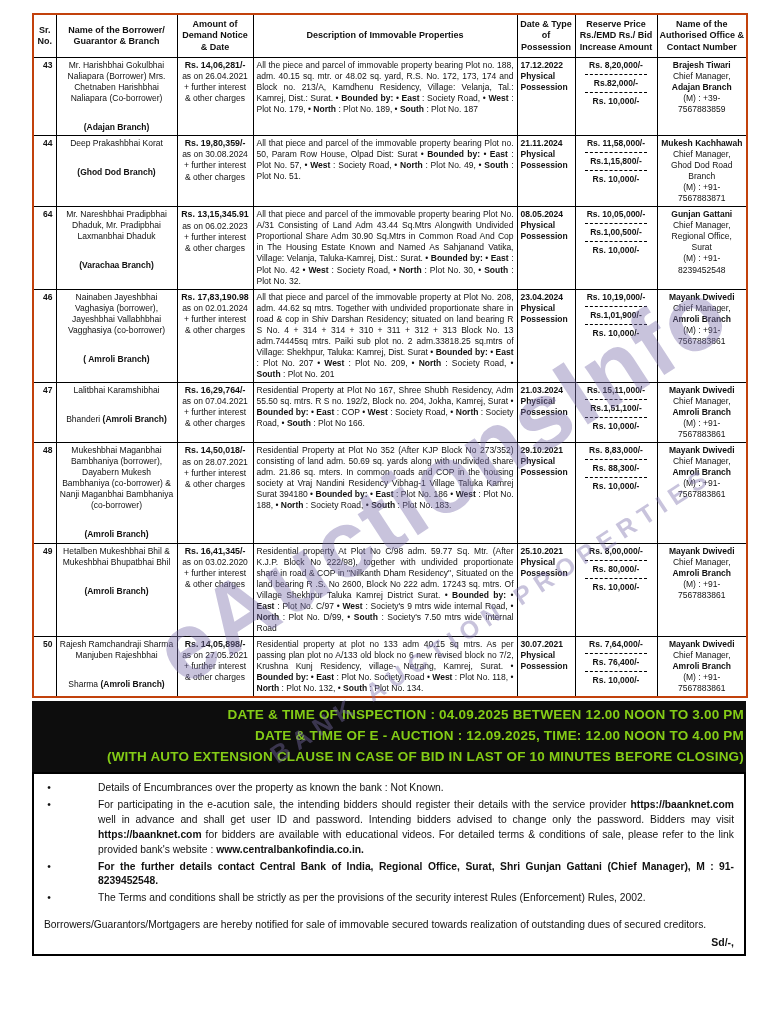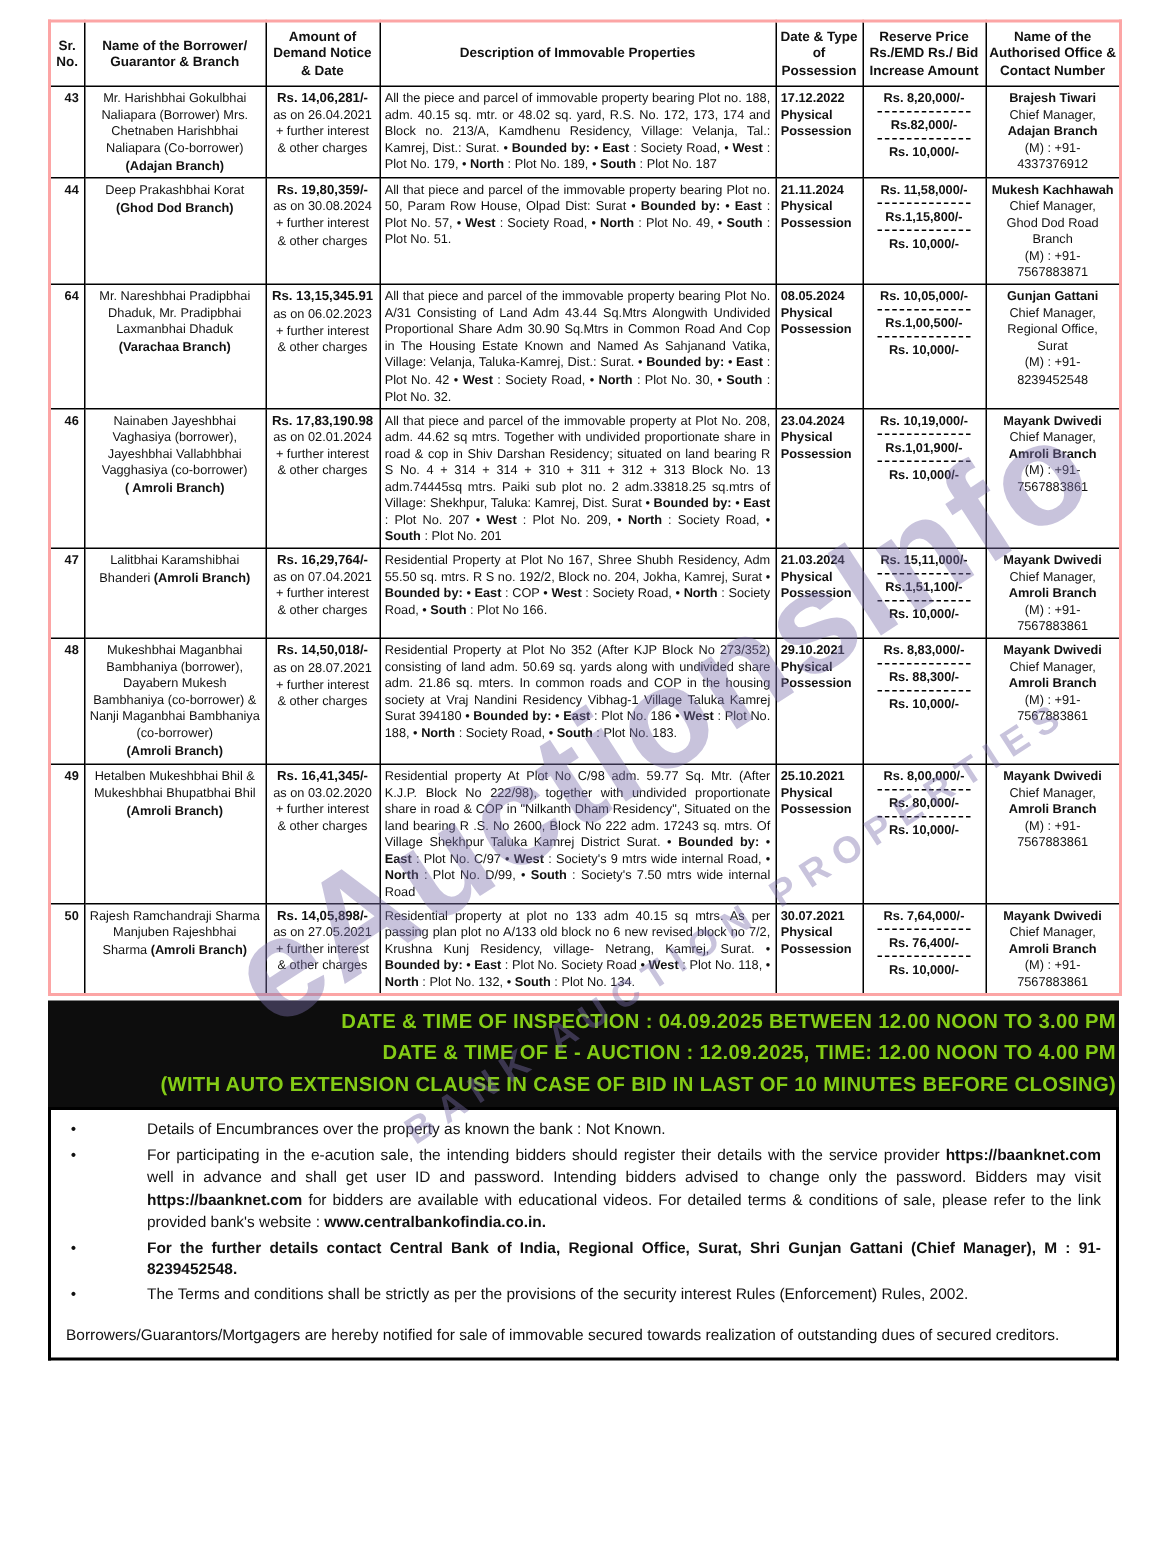--- a/index.html
+++ b/index.html
@@ -12,21 +12,21 @@
     font-family: "Liberation Sans", sans-serif;
     color: #111;
     background: #fff;
     overflow: hidden;
   }
   
   table.auction {
     width: 100%;
     border-collapse: collapse;
     table-layout: fixed;
-    border: 2px solid #fca5a5;
+    border: 2px solid #c2410c;
     position: relative;
     z-index: 1;
   }
   table.auction th, table.auction td {
     border: 1.2px solid #000;
     padding: 2px 3px;
     vertical-align: top;
     font-size: 8.5px;
     line-height: 1.3;
     word-wrap: break-word;
@@ -34,21 +34,21 @@
   table.auction th {
     font-size: 9px;
     font-weight: bold;
     text-align: center;
     vertical-align: middle;
     line-height: 1.25;
     padding: 4px 2px;
   }
   .c-sr   { text-align: right; font-size: 9px; }
   .c-name { text-align: center; }
-  .c-name b { display: inline-block; margin-top: 1px; }
+  .c-name b { display: inline-block; margin-top: 18px; }
   .c-amt  { text-align: center; }
   .c-amt b { font-size: 8.8px; }
   .c-desc { text-align: justify; }
   .c-poss { text-align: left; font-weight: bold; font-size: 8.8px; }
   .c-res  { text-align: center; font-weight: bold; font-size: 8.8px; }
   .c-off  { text-align: center; margin-left: 25px; }
   .dash { border-top: 1.2px dashed #000; width: 62px; margin: 3px auto; }
   
   .black-bar {
     background: #0d0d0d;
@@ -161,21 +161,21 @@
             <div>Rs. 8,20,000/-</div>
             <div class="dash"></div>
             <div>Rs.82,000/-</div>
             <div class="dash"></div>
             <div>Rs. 10,000/-</div>
           </td>
           <td class="c-off">
             <div><b>Brajesh Tiwari</b></div>
             <div>Chief Manager,</div>
             <div><b>Adajan Branch</b></div>
-            <div>(M) : +91-4337376912</div>
+            <div>(M) : +39-7567883859</div>
           </td>
         </tr>
         <tr>
           <td class="c-sr"><b>44</b></td>
           <td class="c-name">Deep Prakashbhai Korat <b>(Ghod Dod Branch)</b></td>
           <td class="c-amt">
             <div><b>Rs. 19,80,359/-</b></div>
             <div>as on 30.08.2024 + further interest &amp; other charges</div>
           </td>
           <td class="c-desc">All that piece and parcel of the immovable property bearing Plot no. 50, Param Row House, Olpad Dist: Surat • <b>Bounded by:</b> • <b>East</b> : Plot No. 57, • <b>West</b> : Society Road, • <b>North</b> :  Plot No. 49, • <b>South</b> : Plot No. 51.</td>
@@ -377,15 +377,16 @@
       </div>
       <div class="note">
         <span class="bullet">•</span>
         <span class="note-text">The Terms and conditions shall be strictly as per the provisions of the security interest Rules (Enforcement) Rules, 2002.</span>
       </div>
     </div>
 
 
   <div class="footer-box">
     <div class="footer-notice">Borrowers/Guarantors/Mortgagers are hereby notified for sale of immovable secured towards realization of outstanding dues of secured creditors.</div>
+    <div class="footer-sd">Sd/-,</div>
   </div>
 
 </div>
 
 </body></html>

